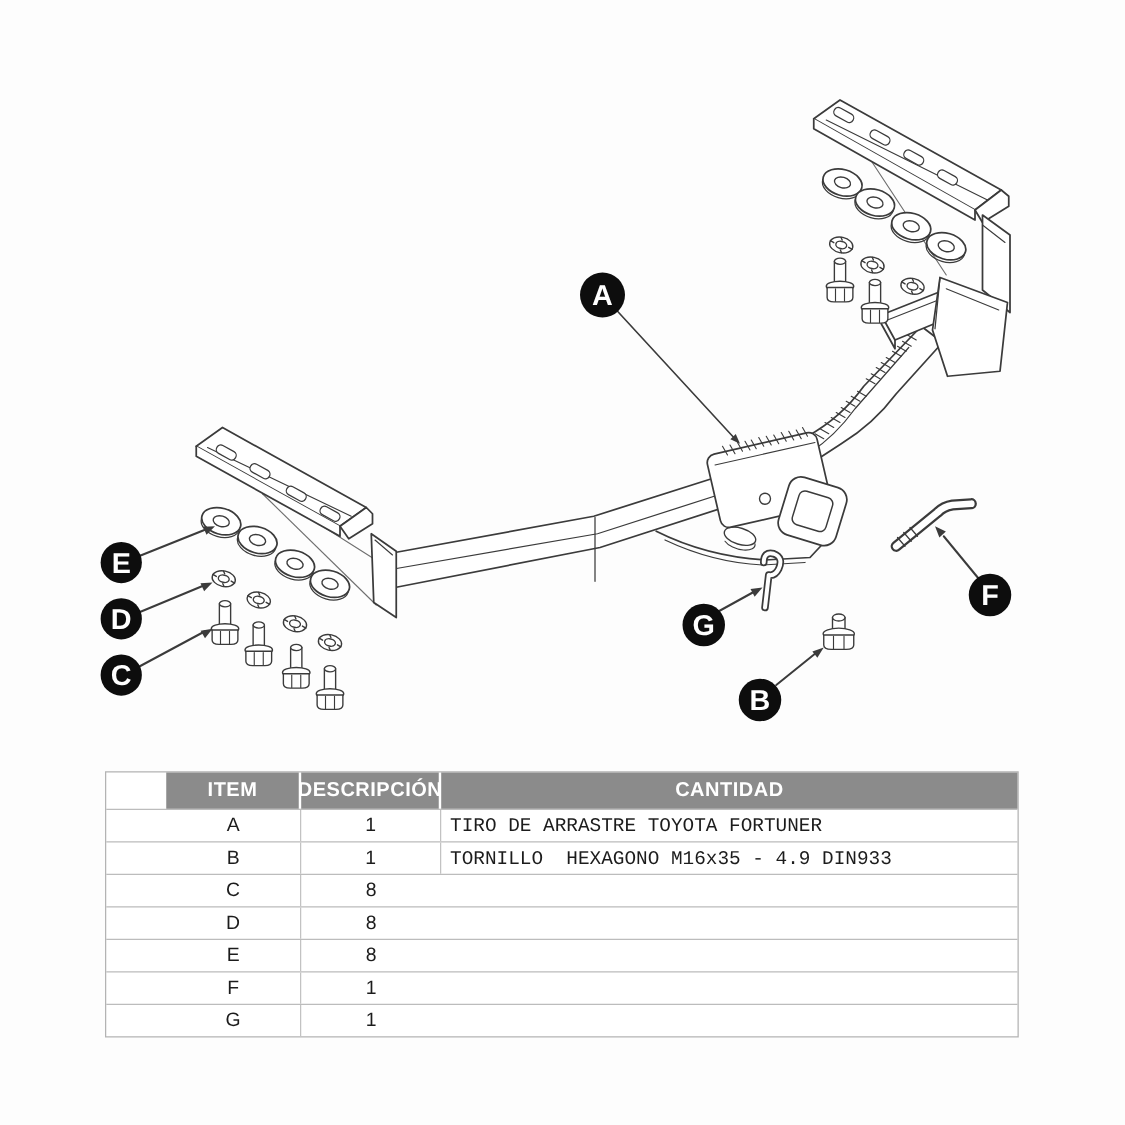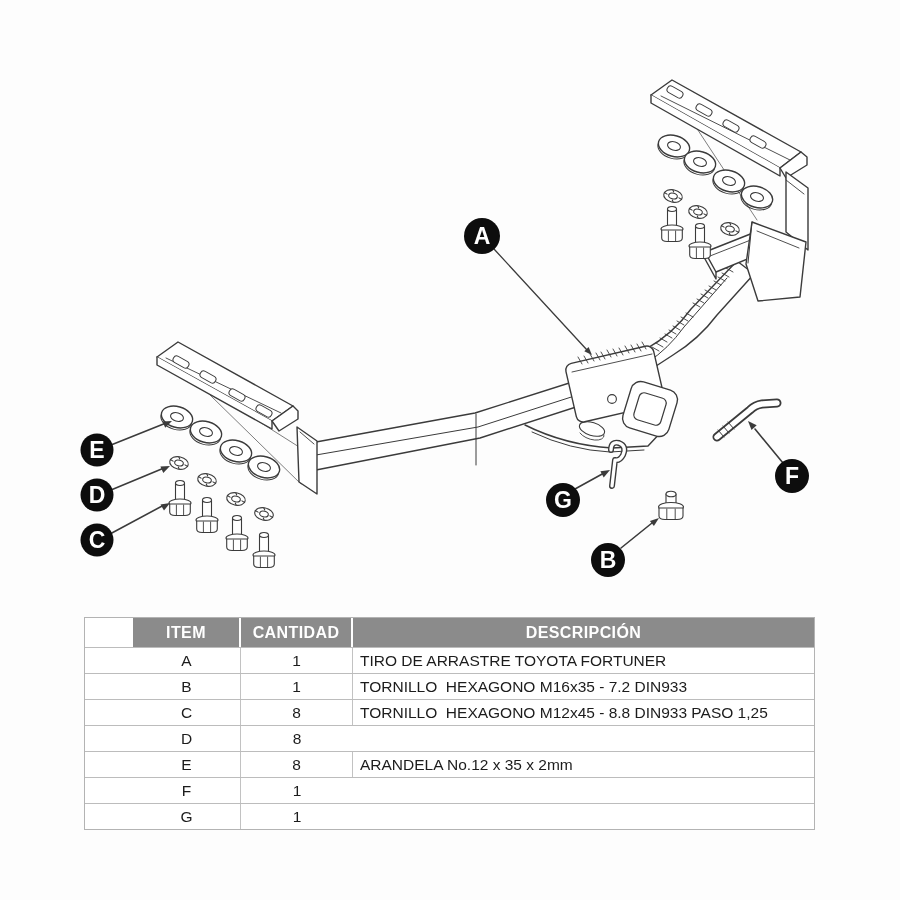--- a/index.html
+++ b/index.html
@@ -10,21 +10,21 @@
   
   .parts-table{position:absolute;left:84px;top:617px;width:731px;
                border:1px solid #b3b3b3;background:#fff;box-sizing:border-box;}
   .trow{display:grid;grid-template-columns:108px 112px 1fr;padding-left:48px;}
   .thead .cell{background:#8b8b8b;color:#ffffff;font-weight:bold;font-size:16px;
                letter-spacing:.4px;height:29px;display:flex;align-items:center;justify-content:center;}
   .thead .cell:not(:last-child){border-right:2px solid #ffffff;}
   .tbody .trow{border-top:1px solid #bcbcbc;}
   .tbody .cell{height:25px;display:flex;align-items:center;font-size:15.5px;color:#1c1c1c;}
   .tbody .cell.center{justify-content:center;}
-  .tbody .cell.left{justify-content:flex-start;padding-left:7px;white-space:pre;}
+  .tbody .cell.left{justify-content:flex-start;padding-left:7px;white-space:pre;font-family:Liberation Mono, monospace;}
   .tbody .cell:not(:last-child){border-right:1px solid #c2c2c2;}
 </style>
 </head>
 <body>
 
 <div class="stage">
 
   <svg class="diagram" width="900" height="612" viewBox="0 0 900 612" fill="none" stroke="#3b3b3b" stroke-width="1.4" stroke-linecap="round" stroke-linejoin="round">
 
     <defs>
@@ -213,47 +213,45 @@
       <g>
         <circle cx="563" cy="500" r="17"></circle>
         <text x="563" y="508" fill="#fff">G</text>
       </g>
     </g>
   </svg>
 
   <div class="parts-table">
     <div class="trow thead">
       <div class="cell">ITEM</div>
+      <div class="cell">DESCRIPCIÓN</div>
       <div class="cell">CANTIDAD</div>
-      <div class="cell">DESCRIPCIÓN</div>
     </div>
     <div class="tbody">
       <div class="trow">
         <div class="cell center">A</div>
         <div class="cell center">1</div>
         <div class="cell left">TIRO DE ARRASTRE TOYOTA FORTUNER</div>
       </div>
       <div class="trow">
         <div class="cell center">B</div>
         <div class="cell center">1</div>
-        <div class="cell left">TORNILLO  HEXAGONO M16x35 - 7.2 DIN933</div>
+        <div class="cell left">TORNILLO  HEXAGONO M16x35 - 4.9 DIN933</div>
       </div>
       <div class="trow">
         <div class="cell center">C</div>
         <div class="cell center">8</div>
-        <div class="cell left">TORNILLO  HEXAGONO M12x45 - 8.8 DIN933 PASO 1,25</div>
       </div>
       <div class="trow">
         <div class="cell center">D</div>
         <div class="cell center">8</div>
       </div>
       <div class="trow">
         <div class="cell center">E</div>
         <div class="cell center">8</div>
-        <div class="cell left">ARANDELA No.12 x 35 x 2mm</div>
       </div>
       <div class="trow">
         <div class="cell center">F</div>
         <div class="cell center">1</div>
       </div>
       <div class="trow">
         <div class="cell center">G</div>
         <div class="cell center">1</div>
       </div>
     </div>

